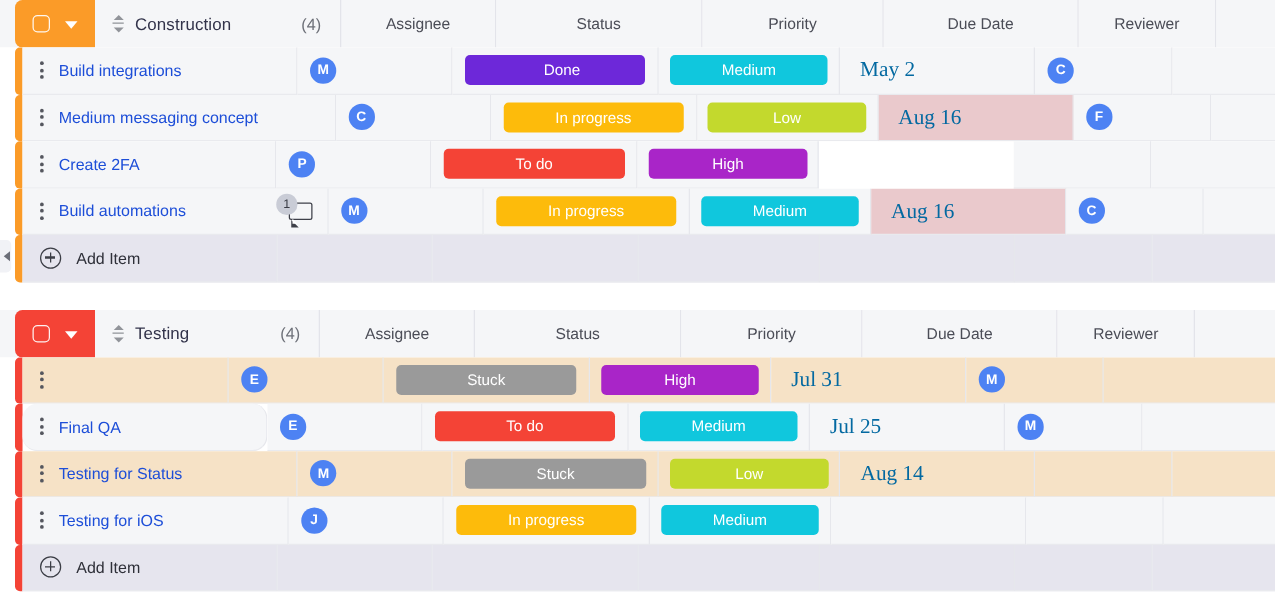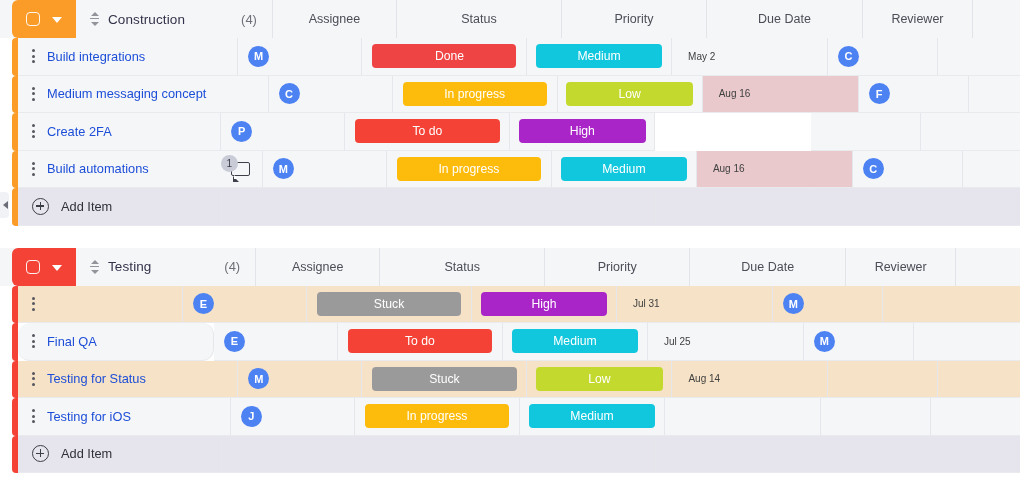--- a/index.html
+++ b/index.html
@@ -181,21 +181,21 @@
   
   .chip {
     width: 88%; height: 24px; border-radius: 4px;
     color: #fff; font-size: 12.2px;
     display: flex; align-items: center; justify-content: center;
   }
   .datetext {
     width: 100%; height: 100%;
     display: flex; align-items: center;
     padding-left: 16px;
-    font-size: 10px; color: #404040;
+    font-size: 17px; color: #0369a1; font-family: Liberation Serif, serif;
   }
 
   
   .additem { font-size: 12.8px; color: #2f3039; }
   .plus {
     width: 17px; height: 17px; border-radius: 50%;
     border: 1.5px solid #3c3e46; position: relative; flex: 0 0 17px;
   }
   .plus:before, .plus:after {
     content: ""; position: absolute; background: #3c3e46;
@@ -250,21 +250,21 @@
             <i></i>
             <i></i>
             <i></i>
           </div>
           <div class="itemname">Build integrations</div>
         </div>
         <div class="cell" style="flex: 0 0 124px; background: rgb(245, 246, 248); justify-content: flex-start; padding-left: 10px;">
           <div class="avatar">M</div>
         </div>
         <div class="cell" style="flex: 0 0 165px; background: rgb(245, 246, 248);">
-          <div class="chip" style="background: #ef4444; padding-left: 11px;">Done</div>
+          <div class="chip" style="background: #6d28d9; padding-left: 11px;">Done</div>
         </div>
         <div class="cell" style="flex: 0 0 145px; background: rgb(245, 246, 248);">
           <div class="chip" style="background: rgb(16, 199, 221);">Medium</div>
         </div>
         <div class="cell" style="flex: 0 0 156px; background: rgb(245, 246, 248); justify-content: flex-start;">
           <div class="datetext">May 2</div>
         </div>
         <div class="cell" style="flex: 0 0 110px; background: rgb(245, 246, 248); justify-content: flex-start; padding-left: 10px;">
           <div class="avatar">C</div>
         </div>

